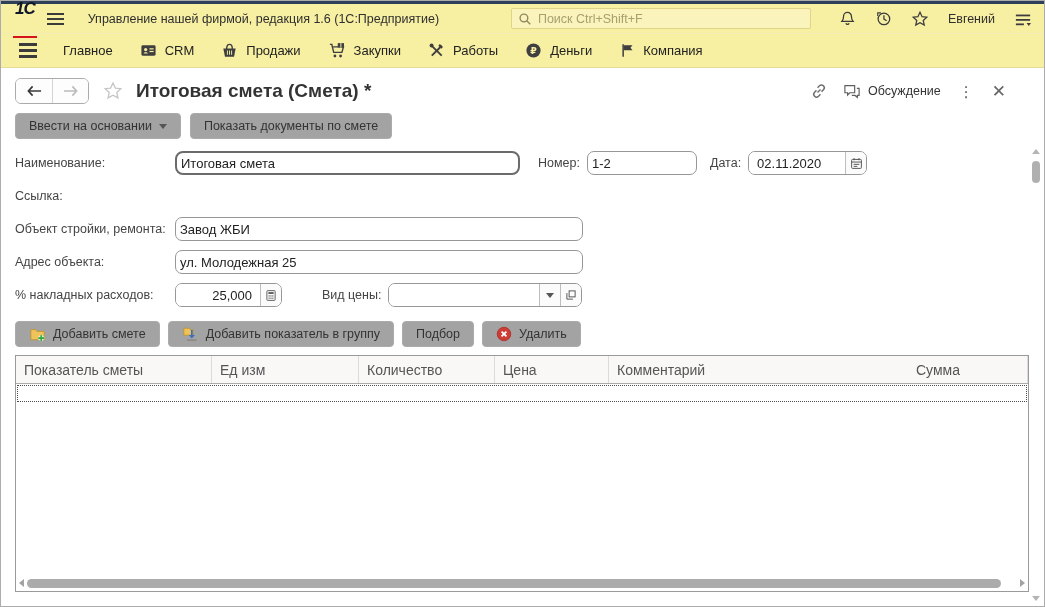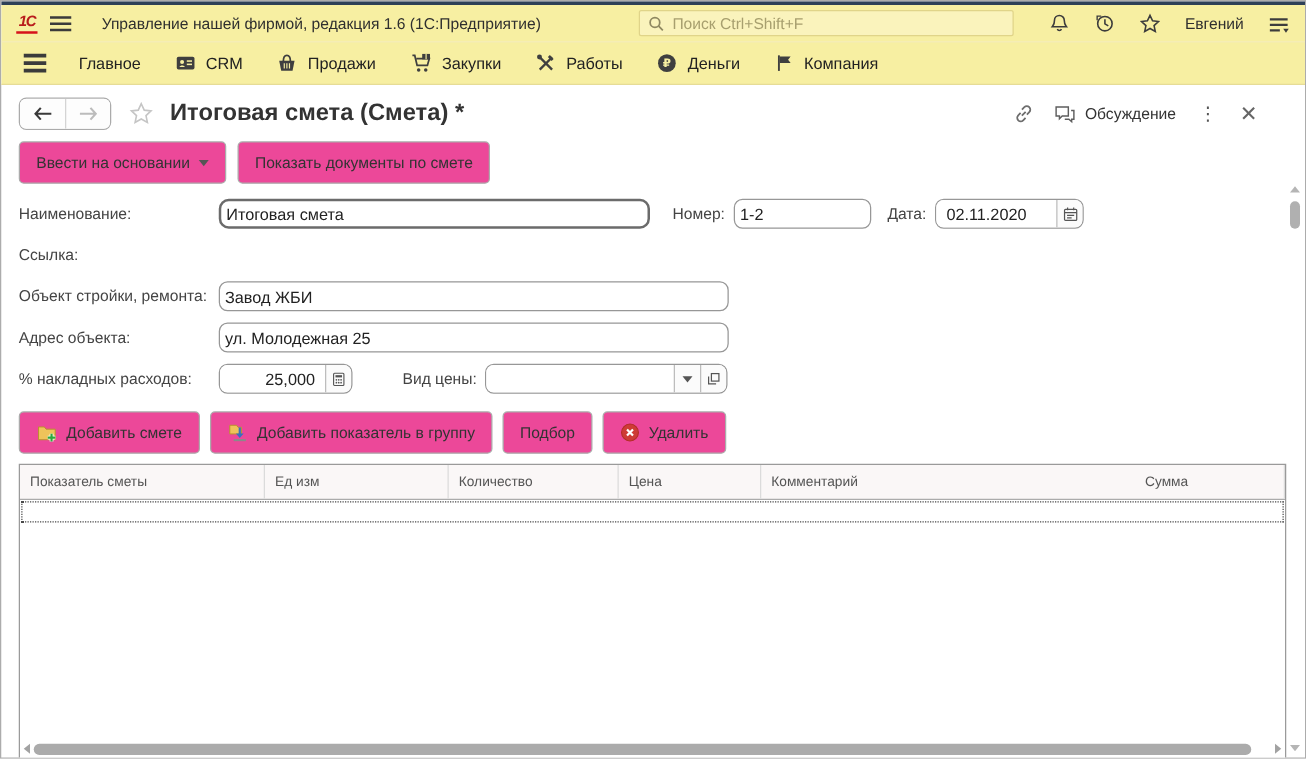--- a/index.html
+++ b/index.html
@@ -6,22 +6,22 @@
   html,body { background:#E9E9E9; }
   body { font-family:"Liberation Sans","DejaVu Sans",sans-serif; font-size:12.5px; color:#333; }
 
   .window { position:relative; width:1045px; height:607px; background:#fff;
             border:1px solid #ACACAC; overflow:hidden; }
 
   
   .topline { height:3px; background:#2E4057; }
   .titlebar { height:29px; background:#F7EFA2; display:flex; align-items:center;
               padding:0 12px; gap:10px; }
-  .logo { color:#b91c1c; font-weight:800; font-size:12px; line-height:1;
-          border-bottom:2px solid #D6121B; padding:1px 2px 2px; letter-spacing:-1px;
+  .logo { color:#0f172a; font-weight:800; font-size:17px; line-height:1;
+          border-bottom:2px solid #D6121B; padding:1px 2px 19px; letter-spacing:-1px;
           font-style:italic; }
   .hamb { display:inline-block; width:17px; }
   .hamb i { display:block; height:2px; background:#3B3B3B; margin:3px 0; }
   .app-title { font-size:12.5px; color:#2F2F2F; margin-left:14px; white-space:nowrap; }
 
   .searchbox { margin-left:auto; width:300px; height:21px; background:#FAF3BC;
                border:1px solid #E0D489; border-radius:2px; display:flex;
                align-items:center; padding:0 6px; gap:6px; }
   .searchbox svg { flex:none; color:#8F8861; }
   .searchbox input { flex:1; border:none; outline:none; background:transparent;
@@ -51,22 +51,22 @@
   .navbtn + .navbtn { border-left:1px solid #D4D4D4; }
   .star-big { color:#C5C5C5; margin-left:14px; display:flex; cursor:pointer; }
   .doc-title { font-size:19px; font-weight:bold; color:#333; margin-left:13px; white-space:nowrap; }
   .doc-right { margin-left:auto; display:flex; align-items:center; gap:15px; margin-right:24px; }
   .doc-right .ticon { color:#6E6E6E; display:flex; cursor:pointer; }
   .discussion { display:flex; align-items:center; gap:7px; color:#333; font-size:12.5px; cursor:pointer; }
   .dots { font-size:15px; color:#555; line-height:1; cursor:pointer; padding:0 3px; }
   .closex { font-size:17px; color:#666; line-height:1; cursor:pointer; }
 
   
-  .btn { height:26px; padding:16px 13px; border:1px solid #ABABAB; border-radius:4px;
-         background:#ec4899; font:12.5px "Liberation Sans",sans-serif; color:#333;
+  .btn { height:26px; padding:0 13px; border:1px solid #ABABAB; border-radius:4px;
+         background:#a3a3a3; font:12.5px "Liberation Sans",sans-serif; color:#333;
          display:inline-flex; align-items:center; gap:7px; cursor:pointer; white-space:nowrap; }
   .caret-down { width:0; height:0; border-left:4px solid transparent;
                 border-right:4px solid transparent; border-top:5px solid #555; }
   .cmdbar { display:flex; gap:9px; margin:8px 14px 0 14px; }
 
   
   .form { margin:12px 14px 0 14px; }
   .frow { display:flex; align-items:center; margin-bottom:9px; height:24px; }
   .flabel { width:160px; flex:none; color:#444; }
   .flabel-inline { color:#444; margin-right:7px; }
@@ -84,21 +84,21 @@
           cursor:pointer; font:12px "Liberation Sans",sans-serif; }
   .num-right { text-align:right; }
 
   
   .tbl-toolbar { display:flex; gap:8px; margin:14px 14px 0 14px; }
 
   
   .tbl { position:relative; margin:8px 14px 0 14px; width:1014px; height:237px;
          border:1px solid #9A9A9A; background:#fff; }
   .thead { display:flex; height:28px; background:#FAF7F7; border-bottom:1px solid #ABABAB; }
-  .th { display:flex; align-items:center; padding:0 8px; font-size:11px; color:#555;
+  .th { display:flex; align-items:center; padding:0 8px; font-size:14px; color:#555;
         border-right:1px solid #DBDBDB; overflow:hidden; white-space:nowrap; cursor:pointer; }
   .c0{width:196px;} .c1{width:147px;} .c2{width:136px;} .c3{width:114px;}
   .c4{width:120px;} .c5{flex:1; border-right:none;}
   .active-row { margin:1px; height:17px; border:1px dotted #4A4A4A; cursor:pointer; }
 
   .hscroll { position:absolute; left:3px; right:3px; bottom:2px; height:12px;
              display:flex; align-items:center; }
   .harrow { width:0; height:0; border-top:4px solid transparent; border-bottom:4px solid transparent; cursor:pointer; }
   .harrow.left { border-right:5px solid #A2A2A2; }
   .harrow.right { border-left:5px solid #A2A2A2; }

